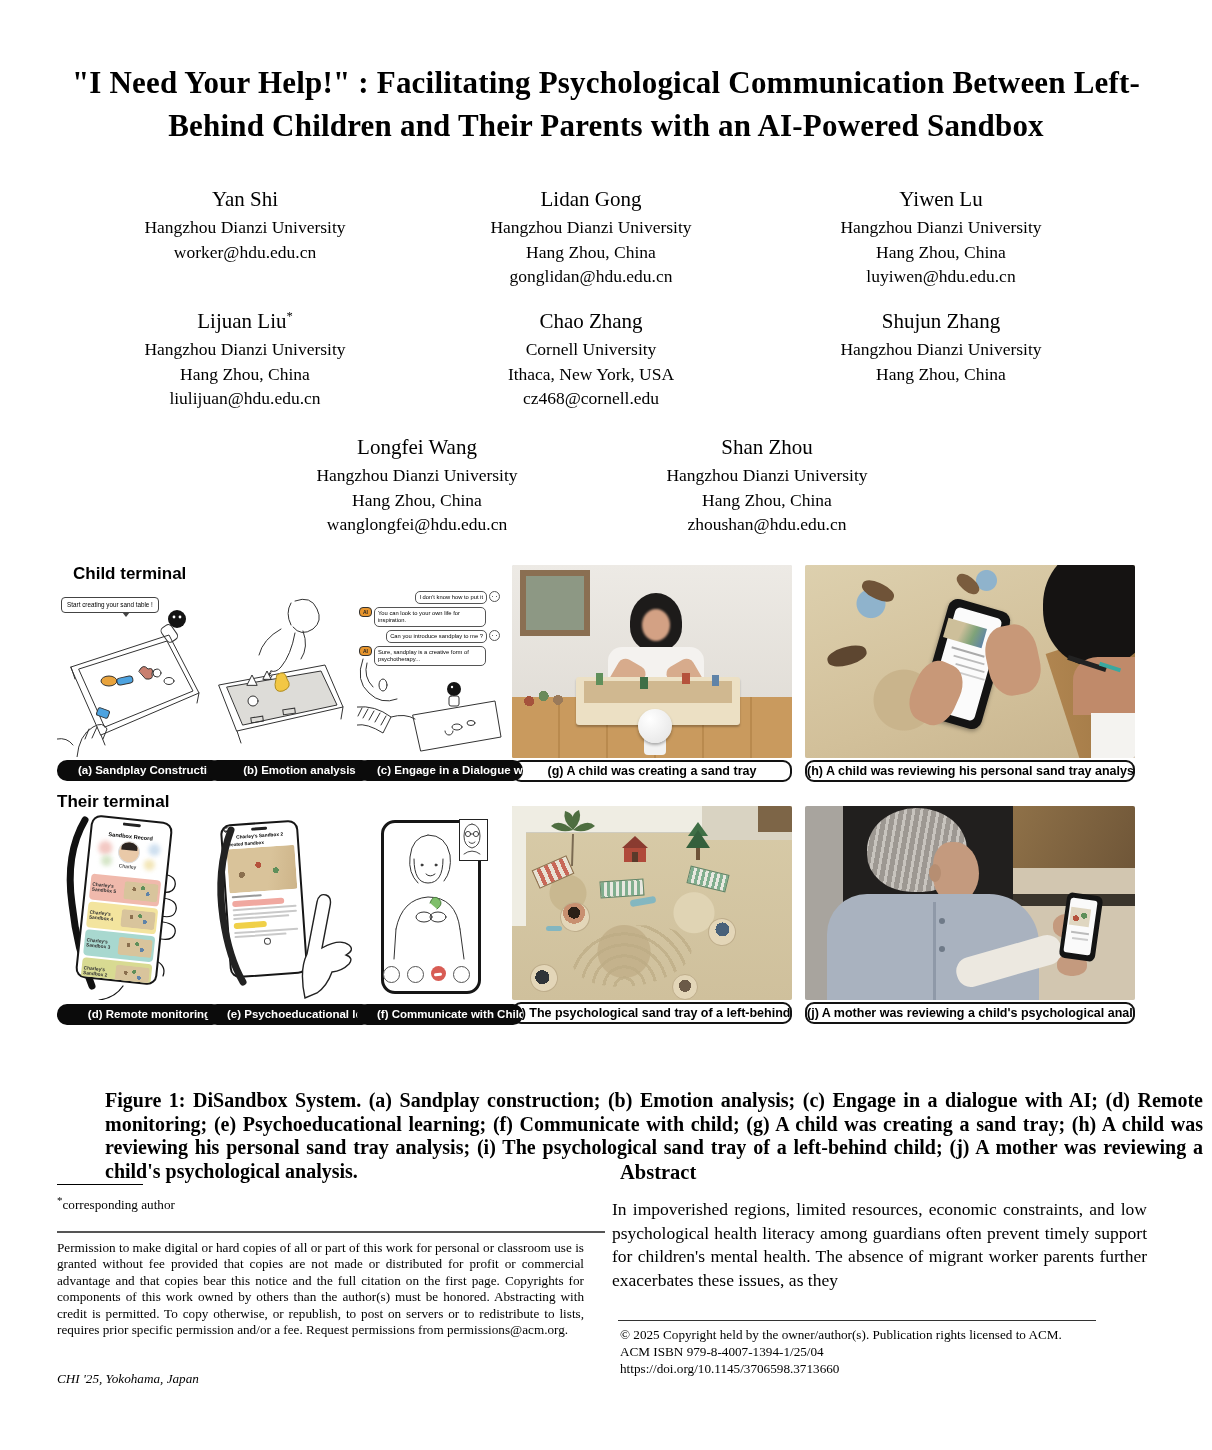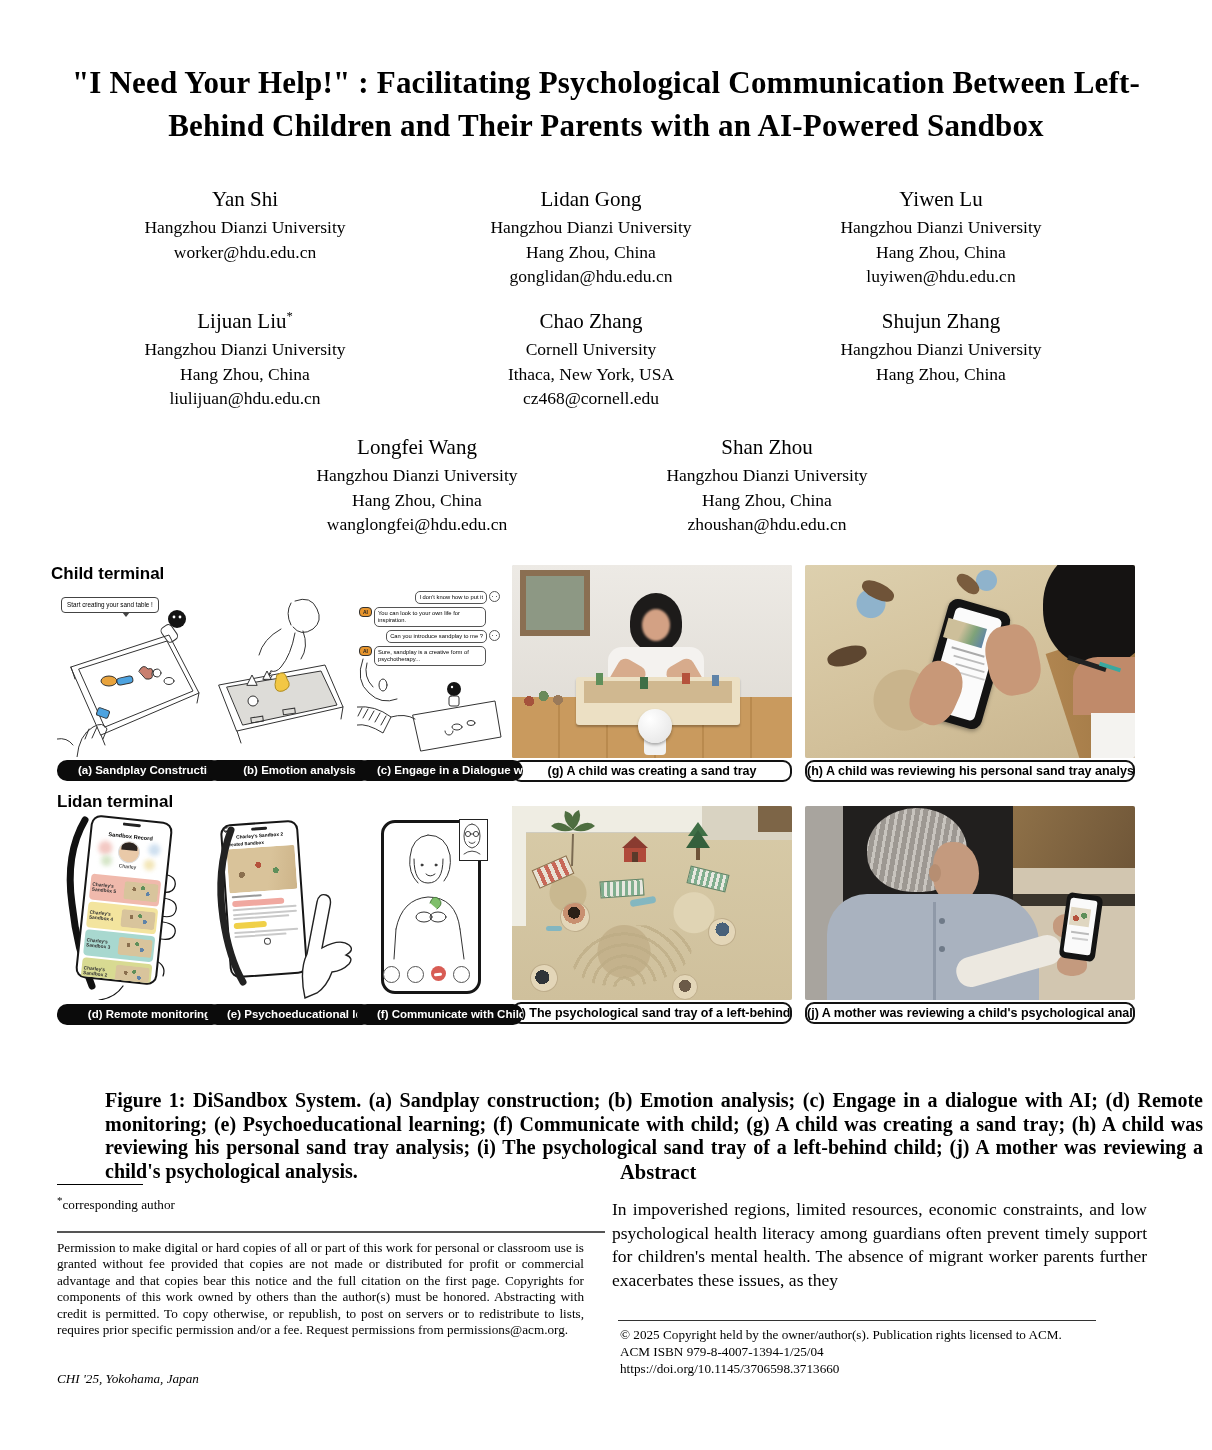--- a/index.html
+++ b/index.html
@@ -138,22 +138,22 @@
     <div class="line">Hang Zhou, China</div>
     <div class="line">wanglongfei@hdu.edu.cn</div>
   </div>
   <div class="author" style="left:587px;top:429px;">
     <div class="name"><span>Shan Zhou</span><sup></sup></div>
     <div class="line">Hangzhou Dianzi University</div>
     <div class="line">Hang Zhou, China</div>
     <div class="line">zhoushan@hdu.edu.cn</div>
   </div>
 
-  <div class="term-label" style="left:51px;top:564px;">Child terminal</div>
-  <div class="term-label" style="left:57px;top:792px;">Lidan terminal</div>
+  <div class="term-label" style="left:73px;top:564px;">Child terminal</div>
+  <div class="term-label" style="left:57px;top:792px;">Their terminal</div>
 
   <div class="sketch" style="left:57px;top:589px;width:145px;height:168px;">
     <svg width="145" height="168" viewBox="0 0 145 168">
       <g stroke="#333" fill="none" stroke-width="1" stroke-linecap="round">
         <circle cx="120" cy="30" r="9" fill="#141414" stroke="none"></circle>
         <circle cx="117" cy="28" r="1.4" fill="#fff" stroke="none"></circle>
         <circle cx="123" cy="28" r="1.4" fill="#fff" stroke="none"></circle>
         <rect x="106" y="36" width="12" height="17" rx="4" transform="rotate(-35 112 44)"></rect>
         <polygon points="14,78 112,46 142,104 44,146"></polygon>
         <polygon points="22,80 110,52 136,102 48,138"></polygon>

